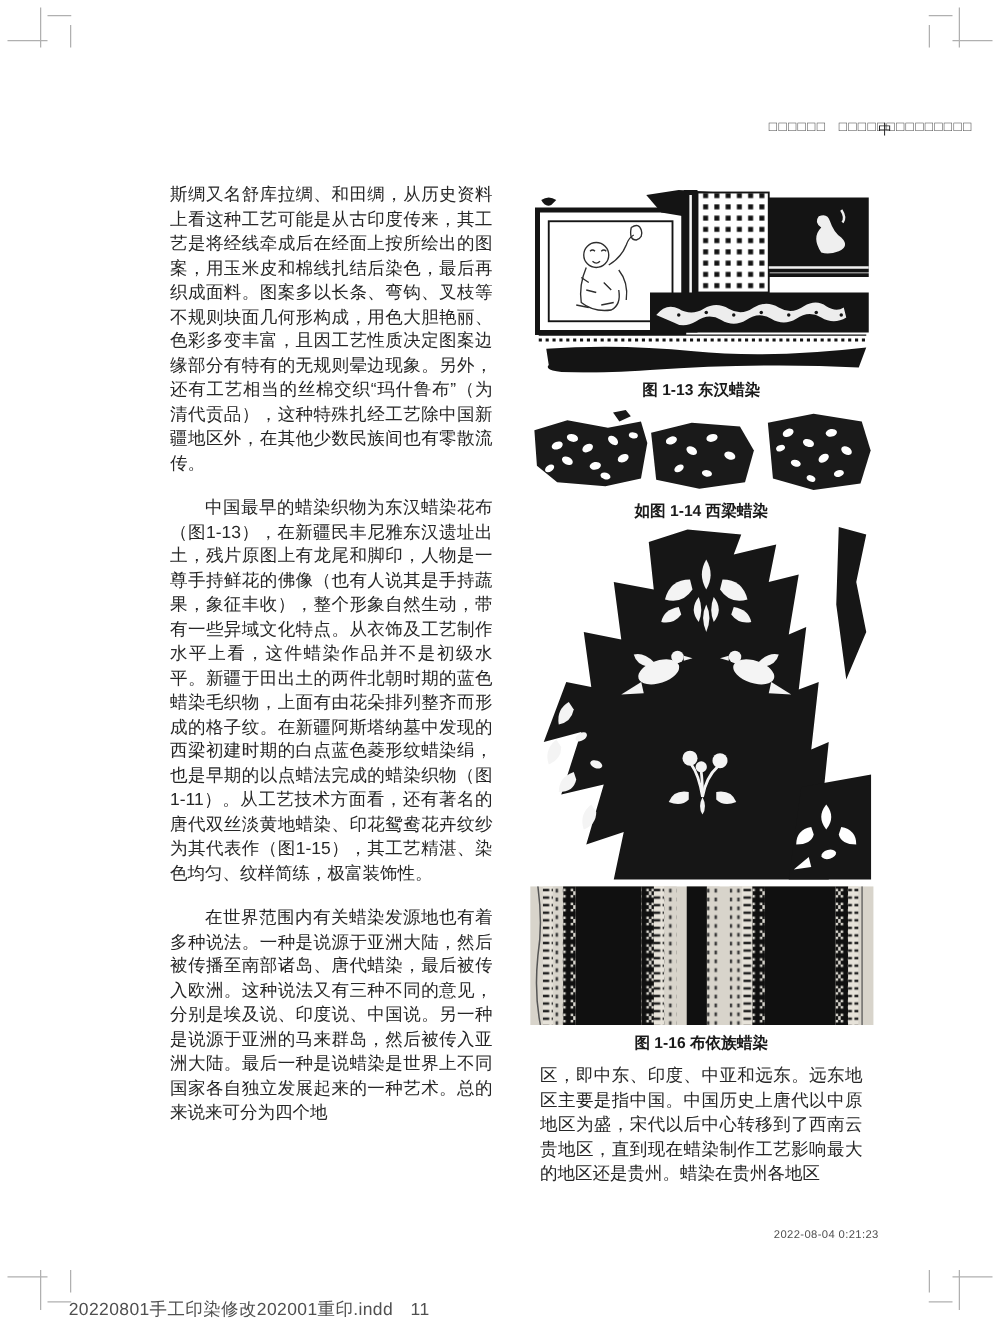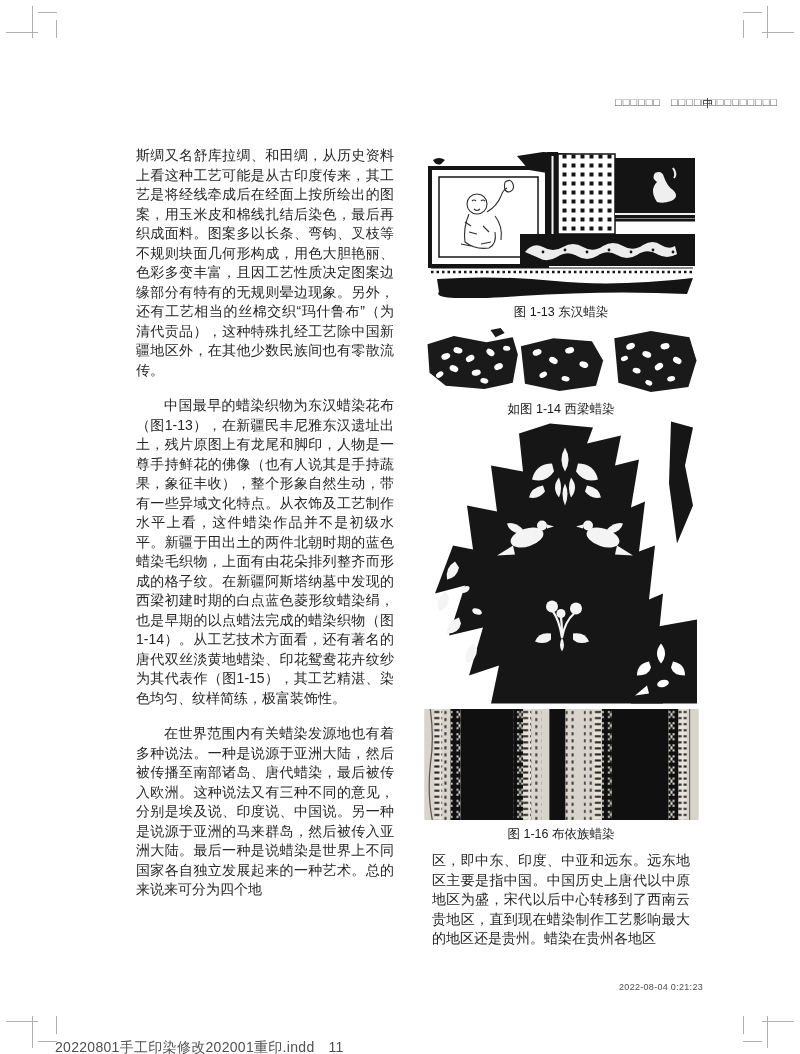--- a/index.html
+++ b/index.html
@@ -41,21 +41,21 @@
     padding-left:2em;margin:0;
   }
   
   .fig{display:block;margin:0 auto;}
   .fig13{margin-top:22px;}
   .fig14{margin-top:7px;}
   .fig15{margin-top:3px;}
   .fig16{margin-top:5px;}
   .caption{
     text-align:center;font-size:12.5px;color:#1a1a1a;
-    margin:6px 0 2px 0;line-height:17px;
+    margin:6px 0 2px 0;line-height:17px;font-weight:bold;
   }
   .cont-para{margin-top:8px !important;}
   
   .footer-left{
     position:absolute;left:55px;top:1039px;
     font-size:14px;color:#4f4f4f;letter-spacing:0.3px;white-space:nowrap;text-align:center;
   }
   .footer-left .pg{margin-left:14px;}
   .footer-right{
     position:absolute;right:97px;top:982px;
@@ -93,21 +93,21 @@
   </div>
 
   <div class="running-header">
     <span>□□□□□□</span><span class="grp"><span>□□□□</span><span class="hdr-special"><span>□</span><span class="over">中</span></span><span>□□□□□□□□□</span></span>
   </div>
 
   <div class="columns">
 
     <div class="col">
       <p>斯绸又名舒库拉绸、和田绸，从历史资料上看这种工艺可能是从古印度传来，其工艺是将经线牵成后在经面上按所绘出的图案，用玉米皮和棉线扎结后染色，最后再织成面料。图案多以长条、弯钩、叉枝等不规则块面几何形构成，用色大胆艳丽、色彩多变丰富，且因工艺性质决定图案边缘部分有特有的无规则晕边现象。另外，还有工艺相当的丝棉交织“玛什鲁布”（为清代贡品），这种特殊扎经工艺除中国新疆地区外，在其他少数民族间也有零散流传。</p>
-      <p class="indent">中国最早的蜡染织物为东汉蜡染花布（图1-13），在新疆民丰尼雅东汉遗址出土，残片原图上有龙尾和脚印，人物是一尊手持鲜花的佛像（也有人说其是手持蔬果，象征丰收），整个形象自然生动，带有一些异域文化特点。从衣饰及工艺制作水平上看，这件蜡染作品并不是初级水平。新疆于田出土的两件北朝时期的蓝色蜡染毛织物，上面有由花朵排列整齐而形成的格子纹。在新疆阿斯塔纳墓中发现的西梁初建时期的白点蓝色菱形纹蜡染绢，也是早期的以点蜡法完成的蜡染织物（图1-14）。从工艺技术方面看，还有著名的唐代双丝淡黄地蜡染、印花鸳鸯花卉纹纱为其代表作（图1-15），其工艺精湛、染色均匀、纹样简练，极富装饰性。</p>
+      <p class="indent">中国最早的蜡染织物为东汉蜡染花布（图1-13），在新疆民丰尼雅东汉遗址出土，残片原图上有龙尾和脚印，人物是一尊手持鲜花的佛像（也有人说其是手持蔬果，象征丰收），整个形象自然生动，带有一些异域文化特点。从衣饰及工艺制作水平上看，这件蜡染作品并不是初级水平。新疆于田出土的两件北朝时期的蓝色蜡染毛织物，上面有由花朵排列整齐而形成的格子纹。在新疆阿斯塔纳墓中发现的西梁初建时期的白点蓝色菱形纹蜡染绢，也是早期的以点蜡法完成的蜡染织物（图1-11）。从工艺技术方面看，还有著名的唐代双丝淡黄地蜡染、印花鸳鸯花卉纹纱为其代表作（图1-15），其工艺精湛、染色均匀、纹样简练，极富装饰性。</p>
       <p class="indent">在世界范围内有关蜡染发源地也有着多种说法。一种是说源于亚洲大陆，然后被传播至南部诸岛、唐代蜡染，最后被传入欧洲。这种说法又有三种不同的意见，分别是埃及说、印度说、中国说。另一种是说源于亚洲的马来群岛，然后被传入亚洲大陆。最后一种是说蜡染是世界上不同国家各自独立发展起来的一种艺术。总的来说来可分为四个地</p>
     </div>
 
     <div class="col">
 
       <svg class="fig fig13" width="274" height="146" viewBox="0 0 272 146">
         <defs>
           <pattern id="chk" width="9" height="9" patternUnits="userSpaceOnUse">
             <rect width="9" height="9" fill="#ffffff"></rect>
             <rect x="2.5" y="2.5" width="4" height="4" fill="#141414"></rect>

